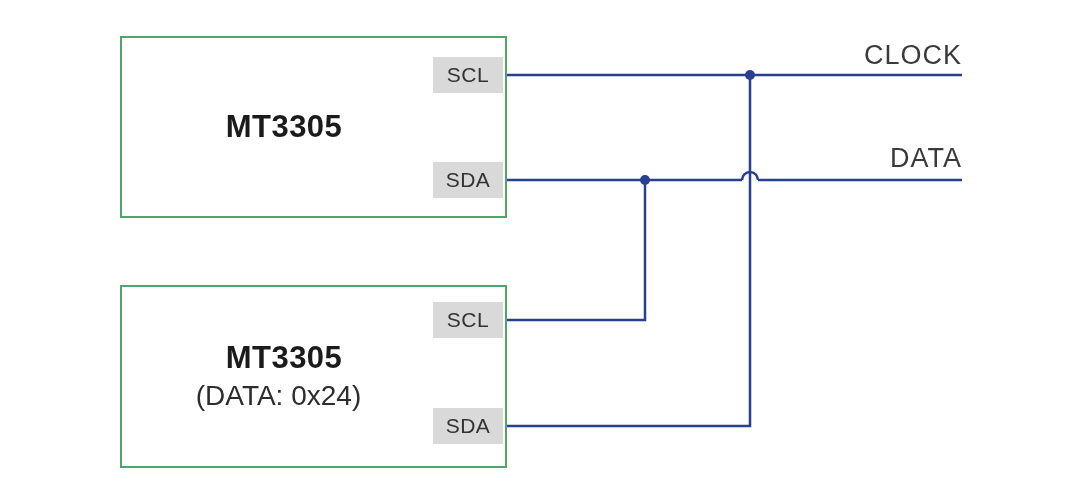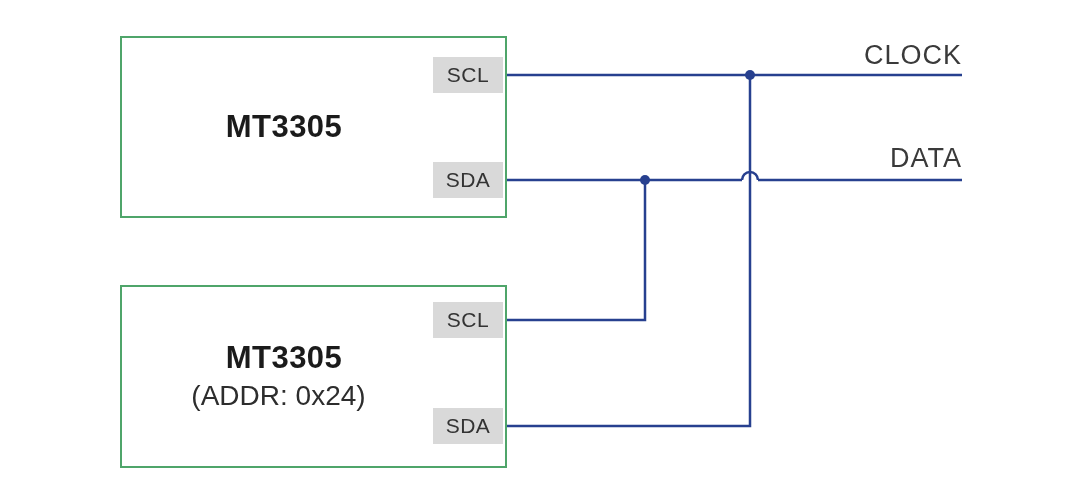--- a/index.html
+++ b/index.html
@@ -108,21 +108,21 @@
     <div class="chip-text">
       <div class="chip-name">MT3305</div>
     </div>
   </div>
   <div class="pin" style="top:57px;">SCL</div>
   <div class="pin" style="top:162px;">SDA</div>
 
   <div class="chip" style="top:285px; height:179px;">
     <div class="chip-text">
       <div class="chip-name">MT3305</div>
-      <div class="chip-addr">(ADDR: 0x24)</div>
+      <div class="chip-addr">(DATA: 0x24)</div>
     </div>
   </div>
   <div class="pin" style="top:302px;">SCL</div>
   <div class="pin" style="top:408px;">SDA</div>
 
   <div class="bus-label" style="top:143px;">DATA</div>
   <div class="bus-label" style="top:40px;">CLOCK</div>
 
 </div>
 

